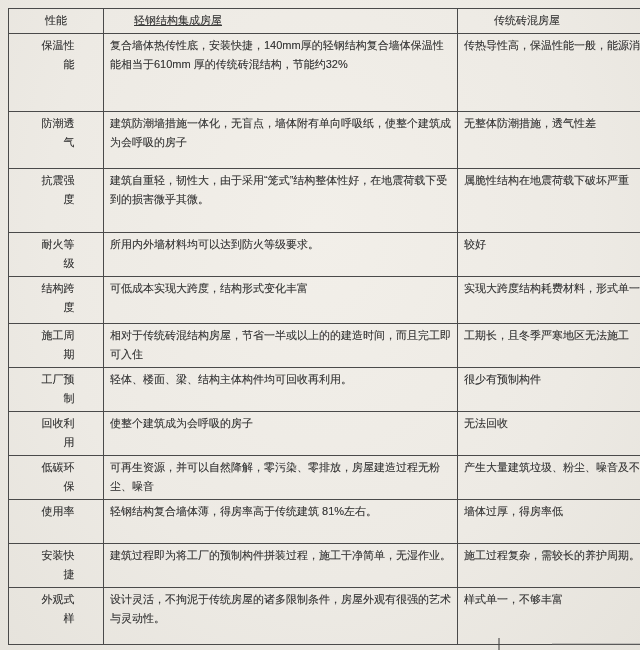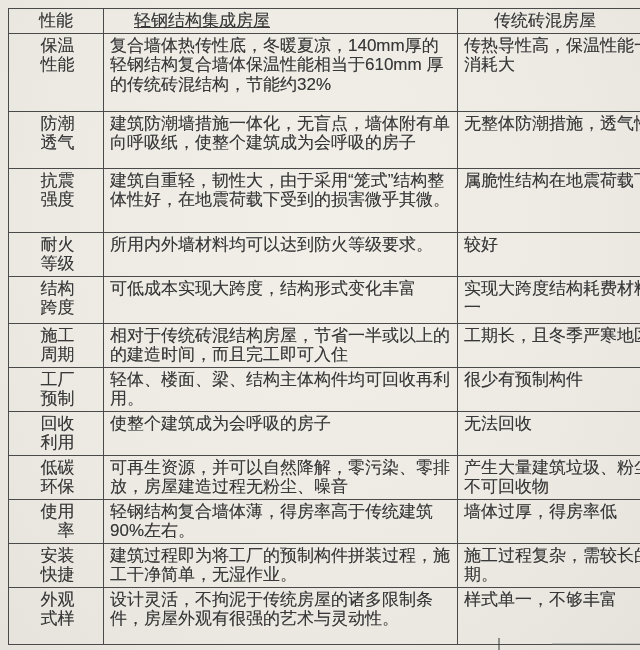--- a/index.html
+++ b/index.html
@@ -22,21 +22,21 @@
     left: 8px;
     top: 8px;
     width: 628px;
     border-collapse: collapse;
     table-layout: fixed;
   }
   .cmp th, .cmp td {
     border: 1.5px solid #4a4a4a;
     vertical-align: top;
     font-weight: normal;
-    font-size: 17px;
+    font-size: 11px;
     line-height: 19.5px;
     padding: 2px 6px;
     color: #383838;
     text-shadow: 0 0 0.5px rgba(60,60,60,0.45);
   }
   .c1 { width: 82px; text-align: center; }
   .c2 { width: 317px; padding-left: 10px; padding-right: 12px; text-align: left; }
   .c3 { width: 229px; padding-left: 30px; padding-right: 6px; text-align: left; }
   th.c2 { padding-left: 30px; text-decoration: underline; }
   th.c3 { padding-left: 36px; }
@@ -87,21 +87,21 @@
       <tr>
         <th class="c1">性能</th>
         <th class="c2">轻钢结构集成房屋</th>
         <th class="c3">传统砖混房屋</th>
       </tr>
 
       <tr>
         <td class="c1">
             <div class="lbl">保温性能</div>
           </td>
-        <td class="c2">复合墙体热传性底，冬暖夏凉，140mm厚的轻钢结构复合墙体保温性能相当于610mm 厚的传统砖混结构，节能约32%</td>
+        <td class="c2">复合墙体热传性底，安装快捷，140mm厚的轻钢结构复合墙体保温性能相当于610mm 厚的传统砖混结构，节能约32%</td>
         <td class="c3">传热导性高，保温性能一般，能源消耗大</td>
       </tr>
 
       <tr>
         <td class="c1">
             <div class="lbl">防潮透气</div>
           </td>
         <td class="c2">建筑防潮墙措施一体化，无盲点，墙体附有单向呼吸纸，使整个建筑成为会呼吸的房子</td>
         <td class="c3">无整体防潮措施，透气性差</td>
       </tr>
@@ -159,21 +159,21 @@
             <div class="lbl">低碳环保</div>
           </td>
         <td class="c2">可再生资源，并可以自然降解，零污染、零排放，房屋建造过程无粉尘、噪音</td>
         <td class="c3">产生大量建筑垃圾、粉尘、噪音及不可回收物</td>
       </tr>
 
       <tr>
         <td class="c1">
             <div class="lbl">使用率</div>
           </td>
-        <td class="c2">轻钢结构复合墙体薄，得房率高于传统建筑 90%左右。</td>
+        <td class="c2">轻钢结构复合墙体薄，得房率高于传统建筑 81%左右。</td>
         <td class="c3">墙体过厚，得房率低</td>
       </tr>
 
       <tr>
         <td class="c1">
             <div class="lbl">安装快捷</div>
           </td>
         <td class="c2">建筑过程即为将工厂的预制构件拼装过程，施工干净简单，无湿作业。</td>
         <td class="c3">施工过程复杂，需较长的养护周期。</td>
       </tr>

